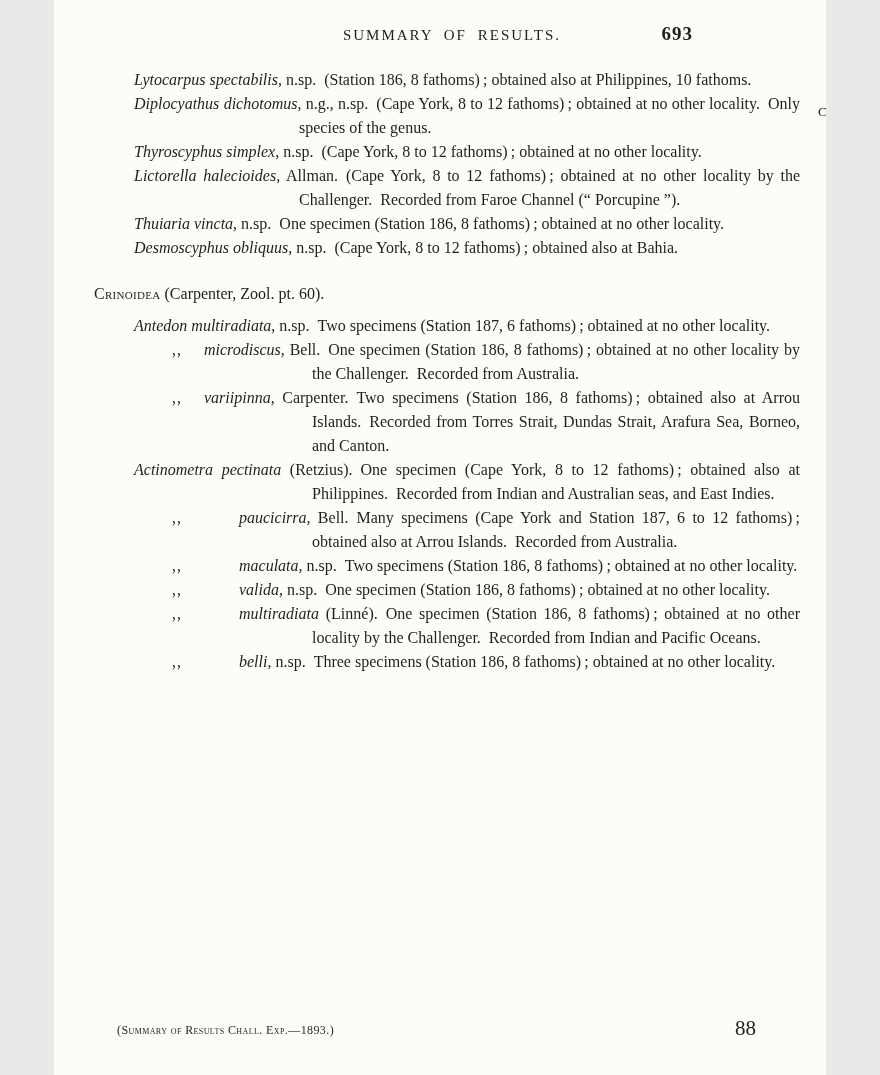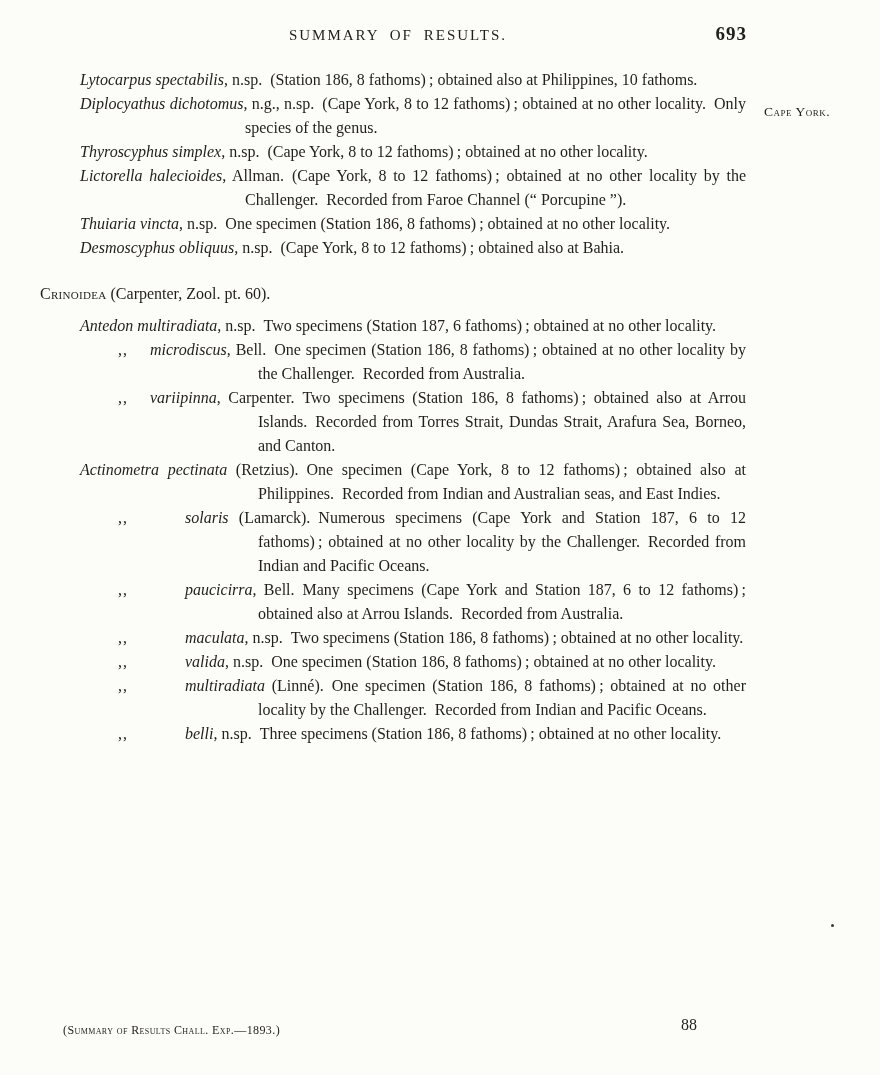--- a/index.html
+++ b/index.html
@@ -1,20 +1,20 @@
 <!DOCTYPE html>
 <html><head>
 <meta charset="utf-8">
 <style>
   html, body { margin: 0; padding: 0; }
   body { background: #e9e9e7; }
 
   .page {
     position: relative;
-    width: 880px;
+    width: 772px;
     height: 1075px;
     margin: 0 auto;
     background: #fcfcf9;
     color: #211f1c;
     font-family: "Liberation Serif", "DejaVu Serif", serif;
     overflow: hidden;
   }
 
   
   .head-title {
@@ -92,21 +92,21 @@
     left: 63px;
     font-variant: small-caps;
     font-size: 12px;
     letter-spacing: 0.4px;
     white-space: nowrap;
   }
   .footer-right {
     position: absolute;
     top: 1016px;
     left: 681px;
-    font-size: 16px;
+    font-size: 21px;
   }
 
   .ink-dot {
     position: absolute;
     top: 924px;
     left: 831px;
     width: 3px;
     height: 3px;
     border-radius: 50%;
     background: #3a3834;
@@ -139,21 +139,20 @@
     <p class="section-heading"><span class="sc">Crinoidea</span><span> (Carpenter, Zool. pt. 60).</span></p>
 
     <p class="entry s2"><span class="name">Antedon multiradiata</span><span class="desc">, n.sp. Two specimens (Station 187, 6 fathoms) ; obtained at no other locality.</span></p>
 
     <p class="entry s2"><span class="ditto dA">,,</span><span class="name">microdiscus</span><span class="desc">, Bell. One specimen (Station 186, 8 fathoms) ; obtained at no other locality by the Challenger. Recorded from Australia.</span></p>
 
     <p class="entry s2"><span class="ditto dA">,,</span><span class="name">variipinna</span><span class="desc">, Carpenter. Two specimens (Station 186, 8 fathoms) ; obtained also at Arrou Islands. Recorded from Torres Strait, Dundas Strait, Arafura Sea, Borneo, and Canton.</span></p>
 
     <p class="entry s2"><span class="name">Actinometra pectinata</span><span class="desc"> (Retzius). One specimen (Cape York, 8 to 12 fathoms) ; obtained also at Philippines. Recorded from Indian and Australian seas, and East Indies.</span></p>
 
-    <p class="entry s2"><span class="ditto dB">,,</span><span class="name">solaris</span><span class="desc"> (Lamarck). Numerous specimens (Cape York and Station 187, 6 to 12 fathoms) ; obtained at no other locality by the Challenger. Recorded from Indian and Pacific Oceans.</span></p>
 
     <p class="entry s2"><span class="ditto dB">,,</span><span class="name">paucicirra</span><span class="desc">, Bell. Many specimens (Cape York and Station 187, 6 to 12 fathoms) ; obtained also at Arrou Islands. Recorded from Australia.</span></p>
 
     <p class="entry s2"><span class="ditto dB">,,</span><span class="name">maculata</span><span class="desc">, n.sp. Two specimens (Station 186, 8 fathoms) ; obtained at no other locality.</span></p>
 
     <p class="entry s2"><span class="ditto dB">,,</span><span class="name">valida</span><span class="desc">, n.sp. One specimen (Station 186, 8 fathoms) ; obtained at no other locality.</span></p>
 
     <p class="entry s2"><span class="ditto dB">,,</span><span class="name">multiradiata</span><span class="desc"> (Linné). One specimen (Station 186, 8 fathoms) ; obtained at no other locality by the Challenger. Recorded from Indian and Pacific Oceans.</span></p>
 
     <p class="entry s2"><span class="ditto dB">,,</span><span class="name">belli</span><span class="desc">, n.sp. Three specimens (Station 186, 8 fathoms) ; obtained at no other locality.</span></p>

